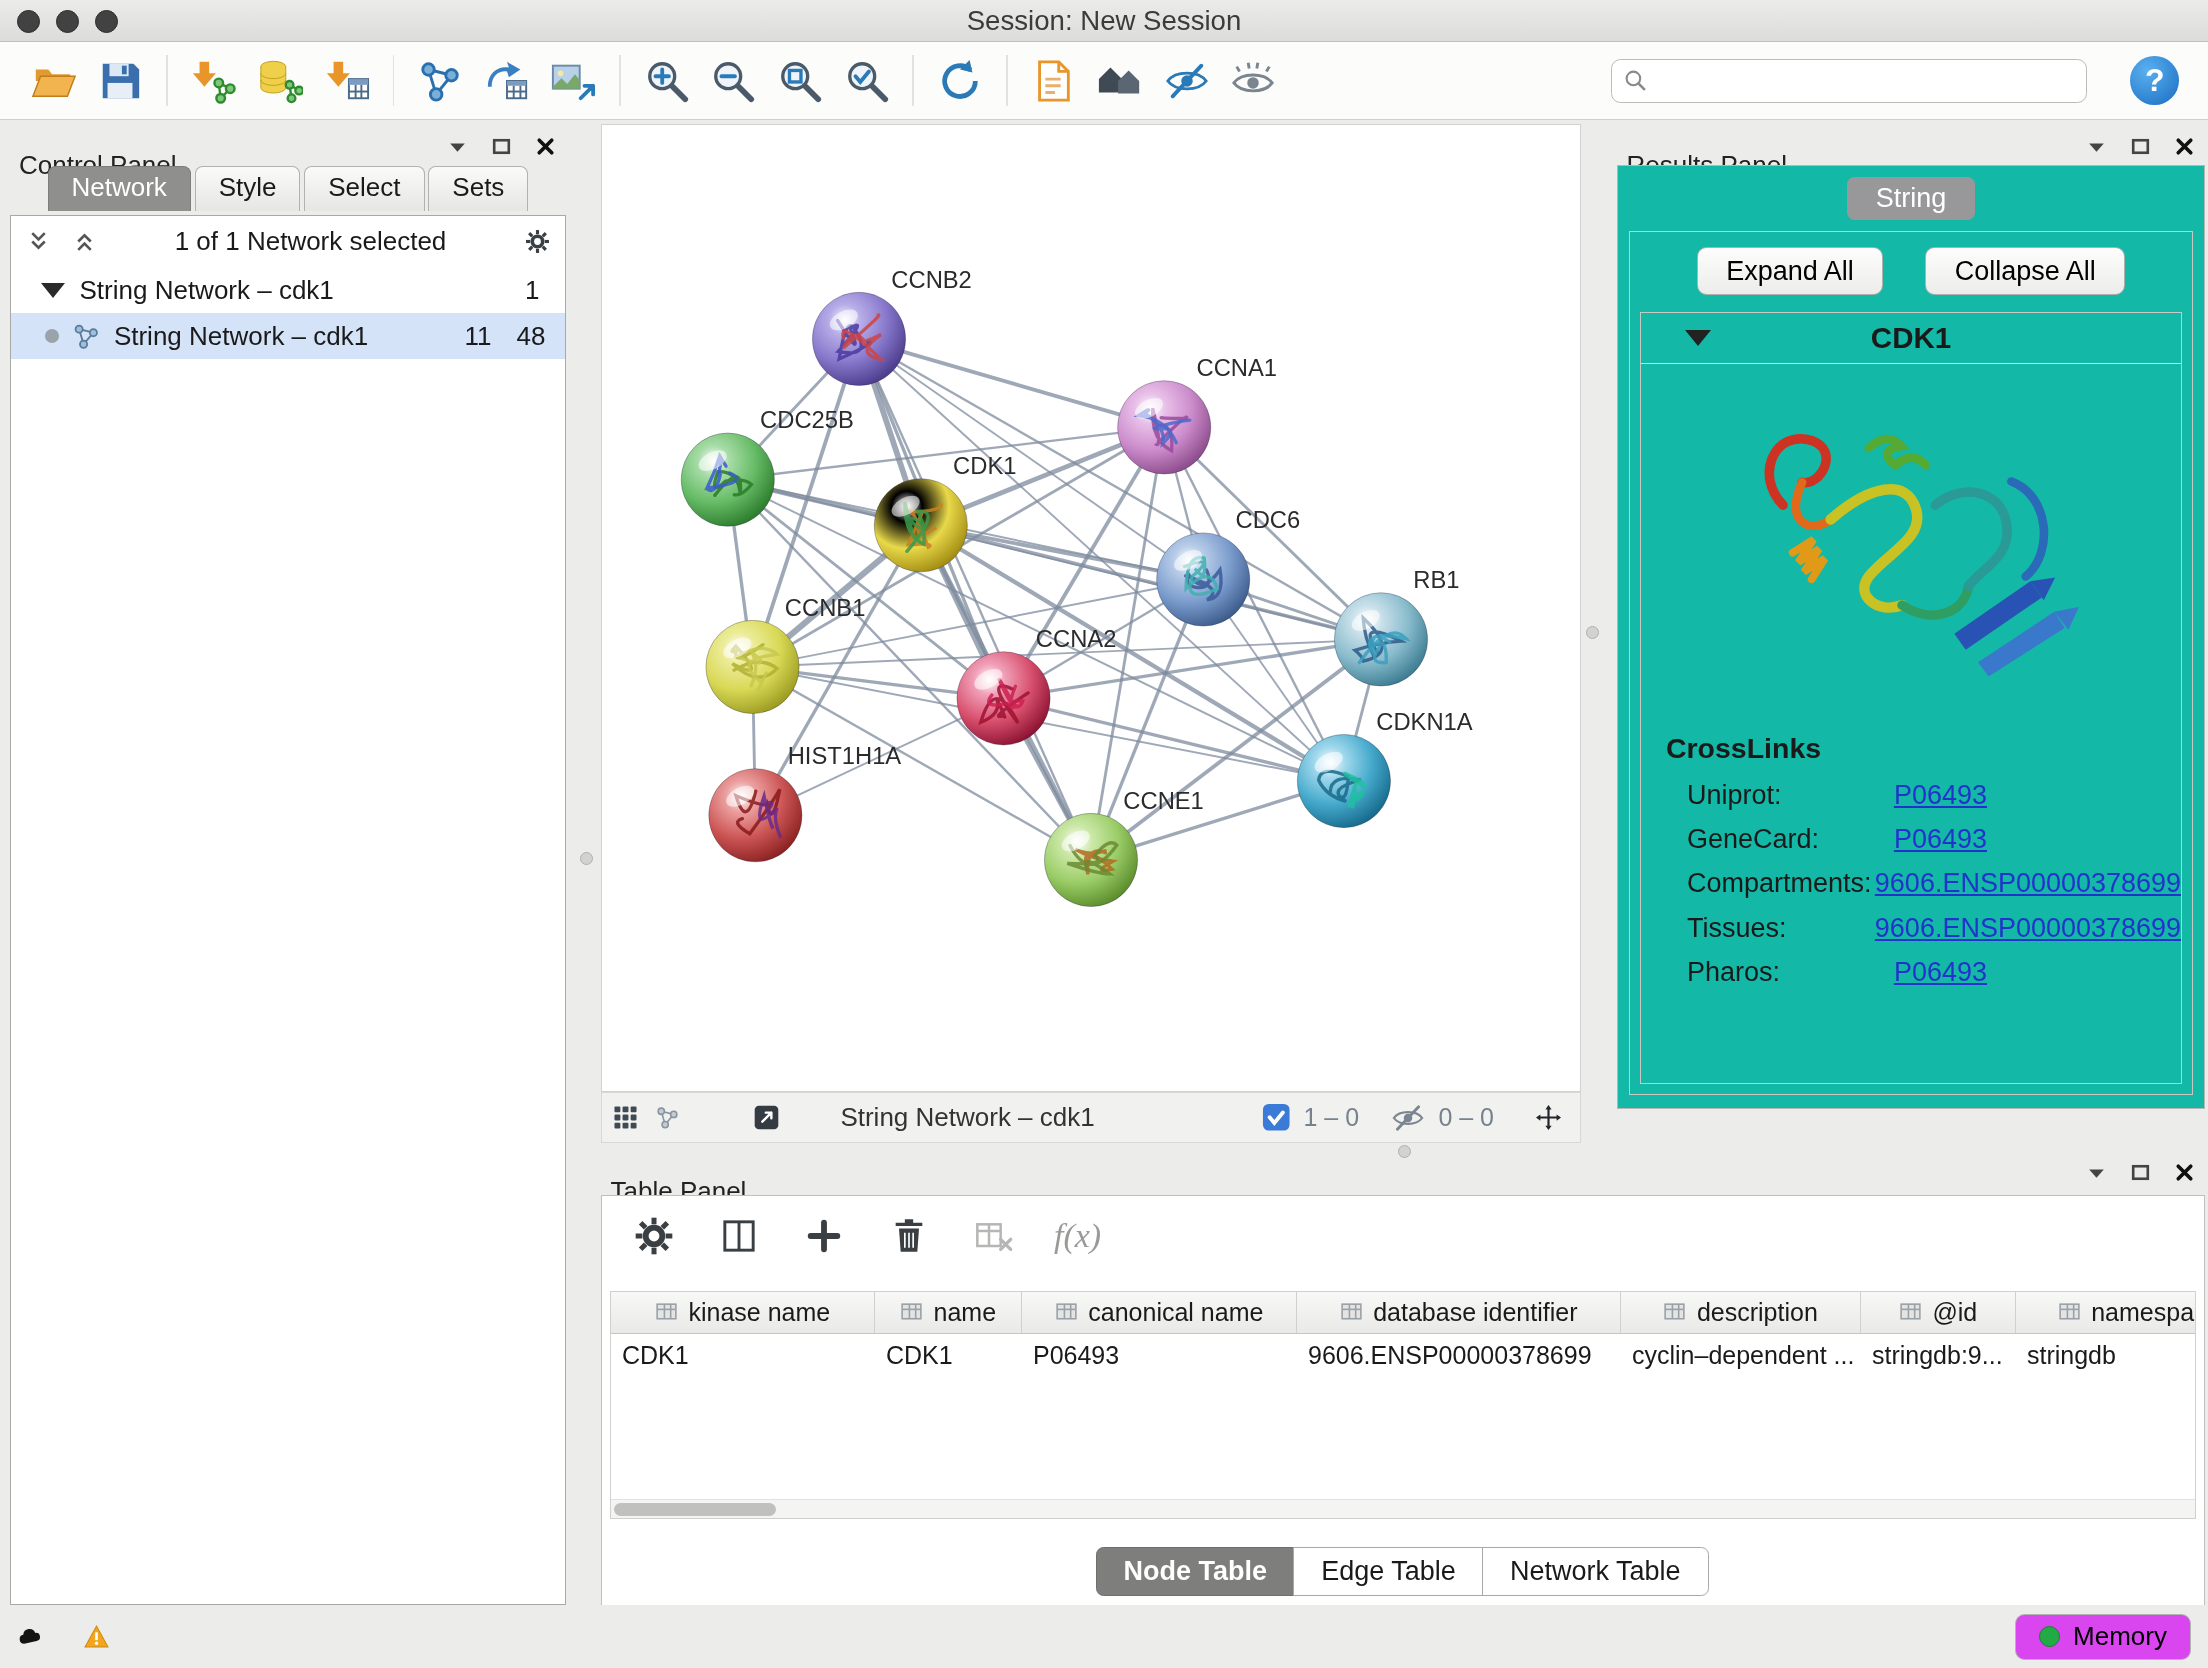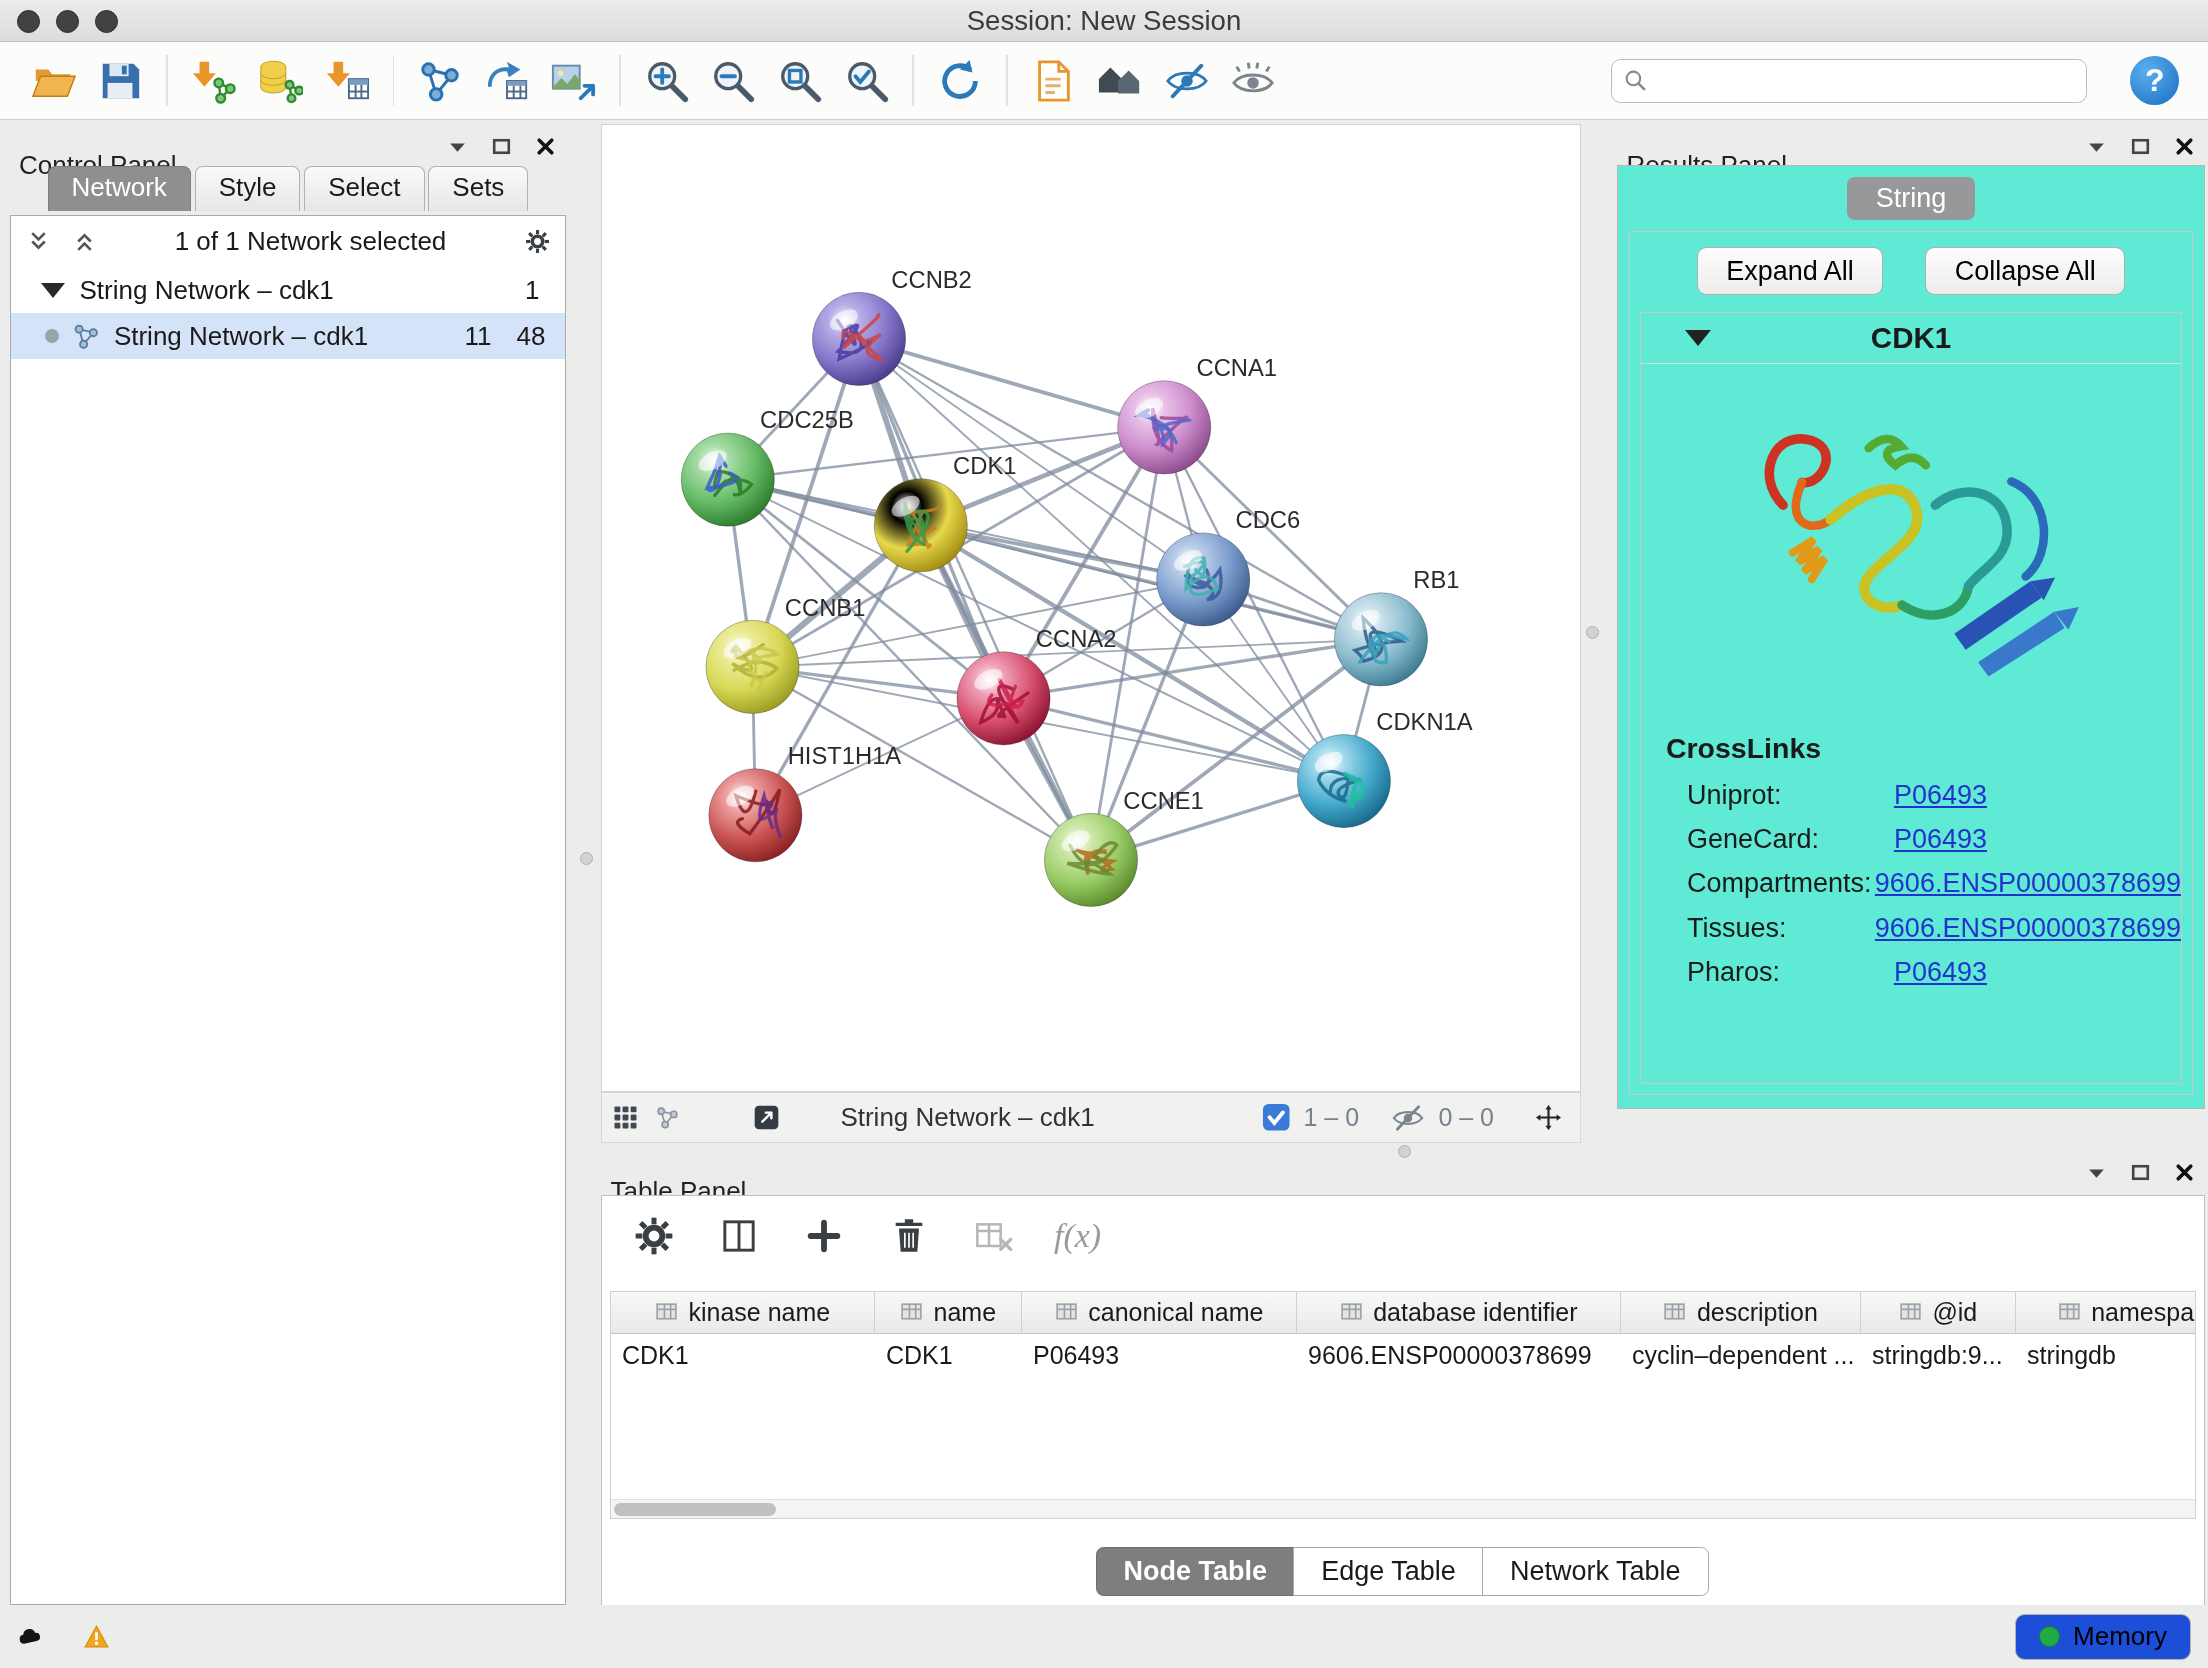--- a/index.html
+++ b/index.html
@@ -61,21 +61,21 @@
     border:1px solid #d2d2d0;}
   .network-canvas svg{width:100%;height:100%;}
   .network-statusbar{position:absolute;left:601px;top:1092px;width:980px;height:51px;background:#f1f1ef;
     border:1px solid #d8d8d6;display:flex;align-items:center;gap:17px;padding:0 11.4px;}
   .ns-title{font-size:26px;color:#333;margin-left:44px;flex:1;}
   .ns-count{font-size:25px;color:#76828e;margin-left:5.7px;}
   .ns-group{display:flex;align-items:center;gap:7.6px;}
 
   
   .results-panel{position:absolute;left:1617px;top:127px;width:588px;height:982px;}
-  .rp-box{position:absolute;top:38px;left:0;right:0;bottom:0;background:#5eead4;border:1.9px solid #b6b6b4;
+  .rp-box{position:absolute;top:38px;left:0;right:0;bottom:0;background:#14b8a6;border:1.9px solid #b6b6b4;
     display:flex;flex-direction:column;}
   .string-chip{margin:11.4px auto 7.6px;width:max-content;background:#98989a;color:#fff;font-size:27px;
     padding:5.7px 28.5px;border-radius:7.6px;}
   .rp-outer{flex:1;margin:3.8px 11.4px 13.3px;border:1.9px solid #c8c8c6;display:flex;flex-direction:column;
     padding:15px 9.5px 9.5px;min-height:0;}
   .rp-buttons{display:flex;justify-content:center;gap:42px;}
   .rp-btn{font-size:27px;padding:7.6px 28.5px;border:1.9px solid #b0b0ae;border-radius:9.5px;
     background:linear-gradient(#fdfdfd,#ececea);cursor:pointer;font-family:inherit;}
   .rp-inner{flex:1;margin-top:17px;border:1.9px solid #c8c8c6;overflow:hidden;display:flex;flex-direction:column;}
   .gene-header{height:51px;position:relative;display:flex;align-items:center;justify-content:center;
@@ -109,21 +109,21 @@
   .tp-thumb{position:absolute;left:3.8px;top:2.9px;width:162px;height:13.3px;background:#c0c0be;border-radius:6.7px;}
   .tp-tabs{position:absolute;left:0;right:0;bottom:9.5px;display:flex;justify-content:center;}
   .tp-tab{font-size:27px;padding:7.6px 27px;border:1.9px solid #a8a8a6;background:#fff;margin-left:-1.9px;cursor:pointer;}
   .tp-tab:first-child{border-radius:7.6px 0 0 7.6px;font-weight:bold;}
   .tp-tab:last-child{border-radius:0 7.6px 7.6px 0;}
   .tp-tab.selected{background:#7e7e7c;color:#fff;border-color:#6e6e6c;}
 
   
   .bottom-bar{position:absolute;left:0;bottom:0;right:0;height:63px;background:#ececea;display:flex;
     align-items:center;padding:0 17px;gap:42px;}
-  .memory-btn{margin-left:auto;height:46px;border:1.9px solid #b4b4b2;border-radius:9.5px;background:#1d4ed8;
+  .memory-btn{margin-left:auto;height:46px;border:1.9px solid #b4b4b2;border-radius:9.5px;background:#d946ef;
     display:flex;align-items:center;gap:13.3px;padding:0 23px;font-size:26px;cursor:pointer;font-family:inherit;}
   .memdot{width:21px;height:21px;border-radius:50%;background:#22aa44;border:1px solid #188034;}
 
   .splitter-dot{position:absolute;width:13.3px;height:13.3px;border-radius:50%;background:#d2d2d0;border:1px solid #b0b0ae;}
 </style>
 </head>
 <body>
 
 <div class="titlebar">
   <div class="lights">

